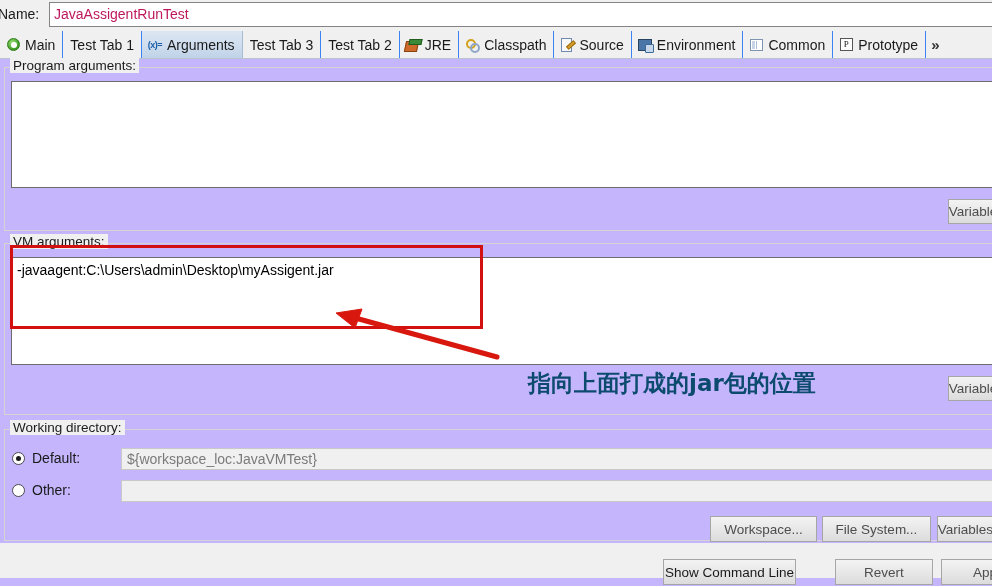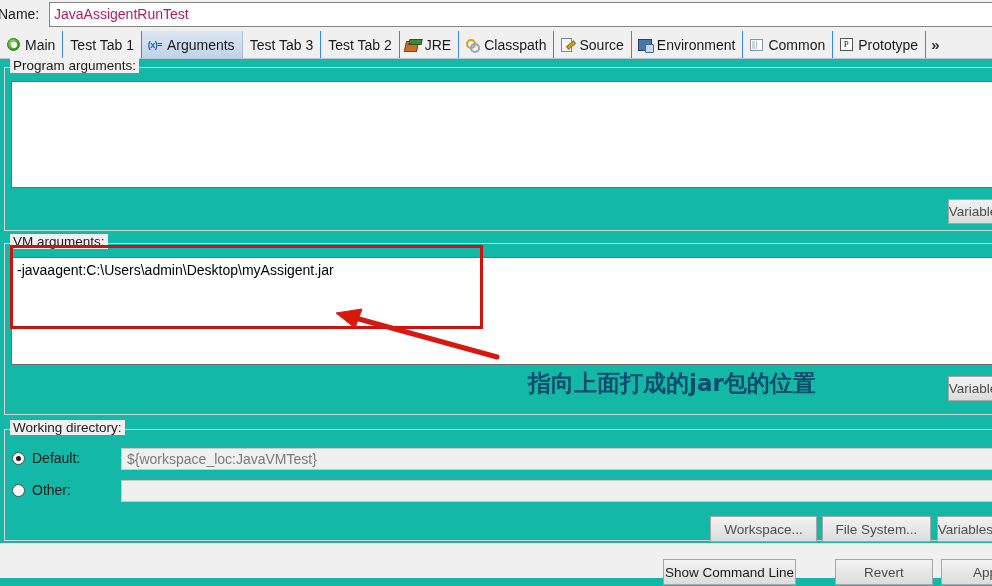--- a/index.html
+++ b/index.html
@@ -108,21 +108,21 @@
   .ic-common::before{content:"";position:absolute;left:1px;top:1px;width:3px;height:8px;
     background:#c6d4e6;}
   .ic-common::after{content:"";position:absolute;left:5px;top:1px;width:6px;height:8px;
     border-left:1px solid #aabdd4;}
   .ic-proto { width:13px;height:13px;border:1px solid #555;background:#fdfdfd;
     font-size:9px;line-height:11px;text-align:center;color:#222;font-family:"Liberation Serif",serif;}
 
   
   .content {
     position: absolute; left: 0; top: 59px; width: 992px; height: 527px;
-    background: #14b8a6;
+    background: #c4b5fd;
   }
 
   .group { position: absolute; }
   .group-label {
     position: absolute; top: -1px; left: 10px;
     background: #f0f0f0; padding: 0 3px;
     font-size: 13.5px; color: #1a1a1a; z-index: 3; white-space: nowrap;
   }
   .group-frame {
     position: absolute; left: 4px; right: 0; top: 8px; bottom: 0;

